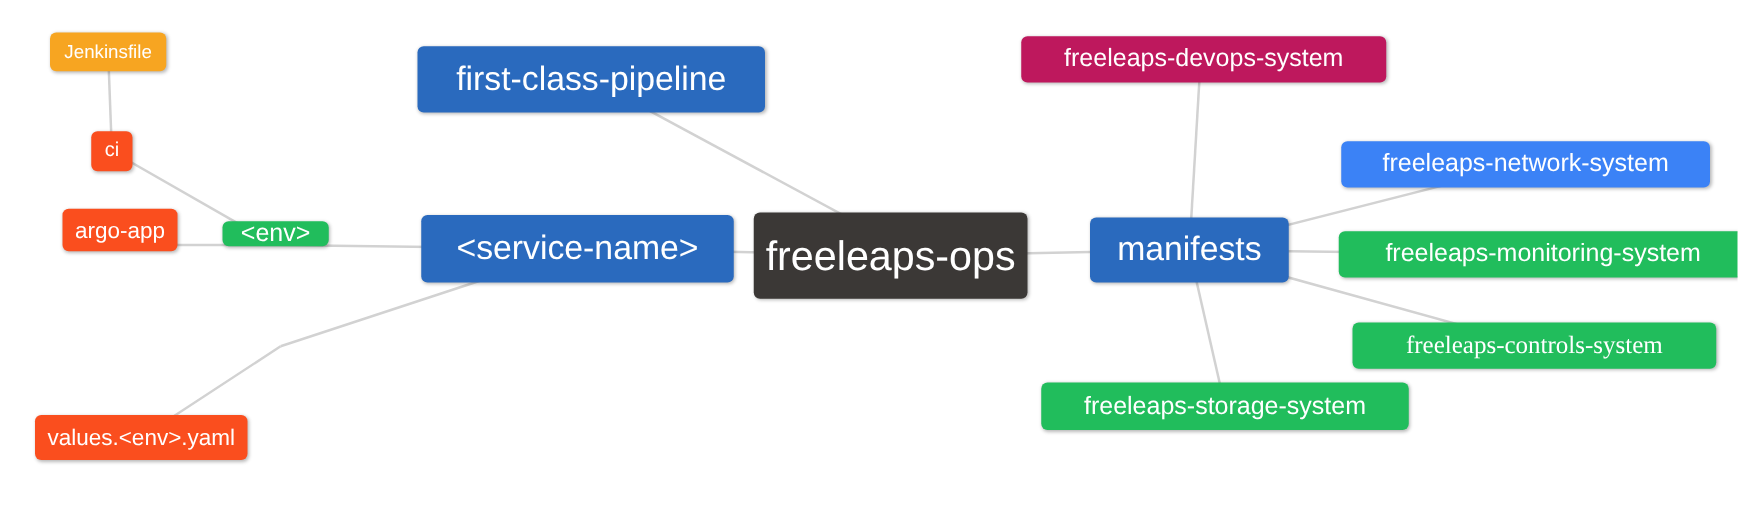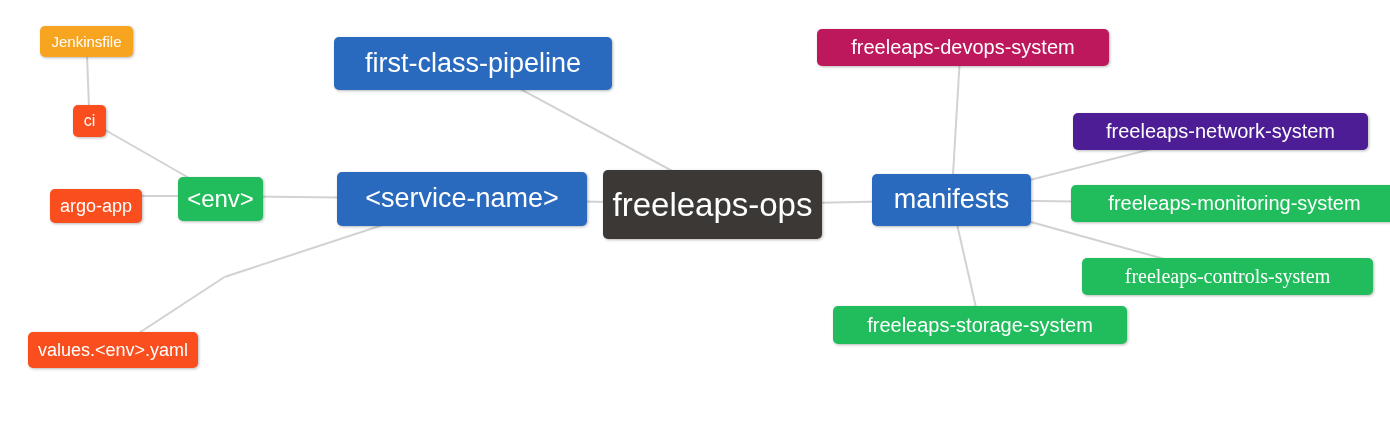--- a/index.html
+++ b/index.html
@@ -60,45 +60,45 @@
       <line x1="931.5" y1="200" x2="1214.5" y2="203.5" stroke="#d2d2d2" stroke-width="2"></line>
       <line x1="931.5" y1="200" x2="1207.5" y2="276.5" stroke="#d2d2d2" stroke-width="2"></line>
       <line x1="931.5" y1="200" x2="960" y2="325" stroke="#d2d2d2" stroke-width="2"></line>
     </svg>
 <div class="node" style="left: 20px; top: 26px; width: 93px; height: 31px; background: rgb(247, 165, 33); color: rgb(255, 255, 255); font-size: 15px;">
       <span>Jenkinsfile</span>
     </div>
     <div class="node" style="left: 53px; top: 105px; width: 33px; height: 32px; background: rgb(250, 78, 30); color: rgb(255, 255, 255); font-size: 16px;">
       <span>ci</span>
     </div>
-    <div class="node" style="left: 30px; top: 189px; width: 92px; height: 34px; background: rgb(250, 78, 30); color: rgb(255, 255, 255); font-size: 18px;">
+    <div class="node" style="left: 30px; top: 167px; width: 92px; height: 34px; background: rgb(250, 78, 30); color: rgb(255, 255, 255); font-size: 18px;">
       <span>argo-app</span>
     </div>
-    <div class="node" style="left: 158px; top: 177px; width: 85px; height: 44px; background: rgb(33, 189, 92); color: rgb(255, 255, 255); font-size: 24px;">
+    <div class="node" style="left: 158px; top: 177px; width: 85px; height: 20px; background: rgb(33, 189, 92); color: rgb(255, 255, 255); font-size: 20px;">
       <span>&lt;env&gt;</span>
     </div>
     <div class="node" style="left: 8px; top: 332px; width: 170px; height: 36px; background: rgb(250, 78, 30); color: rgb(255, 255, 255); font-size: 18px;">
       <span>values.&lt;env&gt;.yaml</span>
     </div>
     <div class="node" style="left: 314px; top: 37px; width: 278px; height: 53px; background: rgb(42, 106, 190); color: rgb(255, 255, 255); font-size: 27px;">
       <span>first-class-pipeline</span>
     </div>
     <div class="node" style="left: 317px; top: 172px; width: 250px; height: 54px; background: rgb(42, 106, 190); color: rgb(255, 255, 255); font-size: 27px; justify-content: center;">
       <span>&lt;service-name&gt;</span>
     </div>
     <div class="node" style="left: 583px; top: 170px; width: 219px; height: 69px; background: rgb(59, 56, 54); color: rgb(255, 255, 255); font-size: 33px;">
       <span>freeleaps-ops</span>
     </div>
     <div class="node" style="left: 852px; top: 174px; width: 159px; height: 52px; background: rgb(42, 106, 190); color: rgb(255, 255, 255); font-size: 27px;">
       <span>manifests</span>
     </div>
     <div class="node" style="left: 797px; top: 29px; width: 292px; height: 37px; background: #be185d; color: rgb(255, 255, 255); font-size: 20px;">
       <span>freeleaps-devops-system</span>
     </div>
-    <div class="node" style="left: 1053px; top: 113px; width: 295px; height: 37px; background: #4c1d95; color: rgb(255, 255, 255); font-size: 20px;">
+    <div class="node" style="left: 1053px; top: 113px; width: 295px; height: 37px; background: #3b82f6; color: rgb(255, 255, 255); font-size: 20px;">
       <span>freeleaps-network-system</span>
     </div>
     <div class="node" style="left: 1051px; top: 185px; width: 327px; height: 37px; background: rgb(33, 189, 92); color: rgb(255, 255, 255); font-size: 20px;">
       <span>freeleaps-monitoring-system</span>
     </div>
     <div class="node" style="left: 1062px; top: 258px; width: 291px; height: 37px; background: rgb(33, 189, 92); color: rgb(255, 255, 255); font-size: 20px; font-family: Liberation Serif, serif;">
       <span>freeleaps-controls-system</span>
     </div>
     <div class="node" style="left: 813px; top: 306px; width: 294px; height: 38px; background: rgb(33, 189, 92); color: rgb(255, 255, 255); font-size: 20px;">
       <span>freeleaps-storage-system</span>

